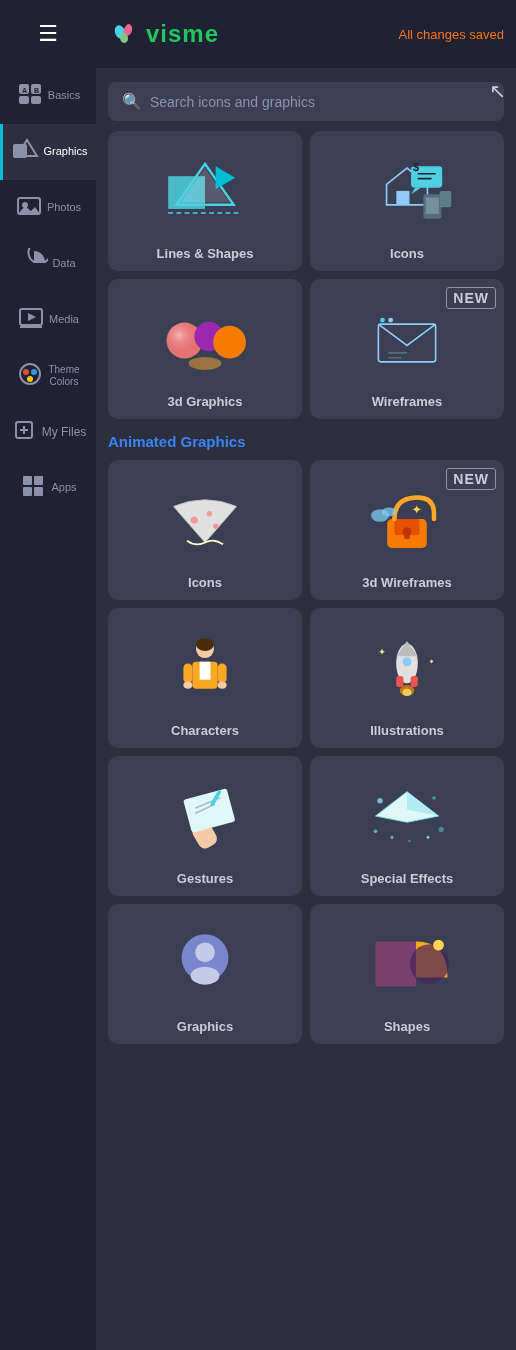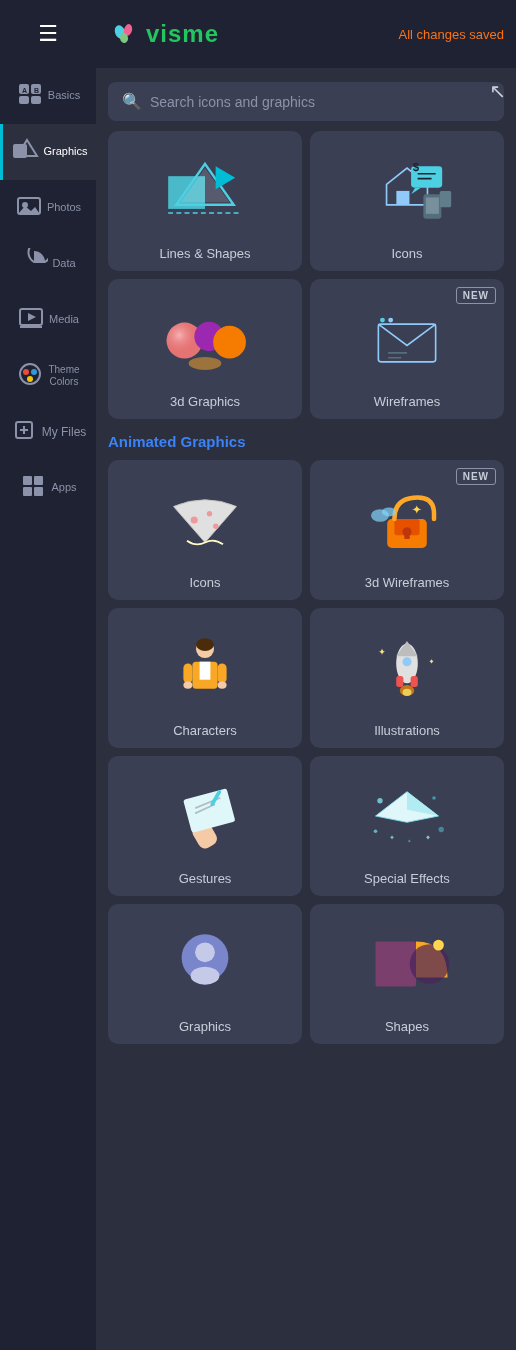--- a/index.html
+++ b/index.html
@@ -160,31 +160,31 @@
       position: relative;
       overflow: hidden;
       min-height: 140px;
     }
 
     .card-label {
       color: #c8cdd8;
       font-size: 13px;
       text-align: center;
       margin-top: 8px;
-      font-weight: 400;
+      font-weight: 700;
     }
 
     .new-badge {
       position: absolute;
       top: 8px;
       right: 8px;
       background: #3a3f54;
       border: 1px solid #8b92a9;
       color: #c8cdd8;
-      font-size: 10px;
+      font-size: 14px;
       font-weight: bold;
       padding: 2px 6px;
       border-radius: 3px;
       letter-spacing: 1px;
     }
 
     .section-title {
       color: #3b82f6;
       font-size: 15px;
       font-weight: bold;

